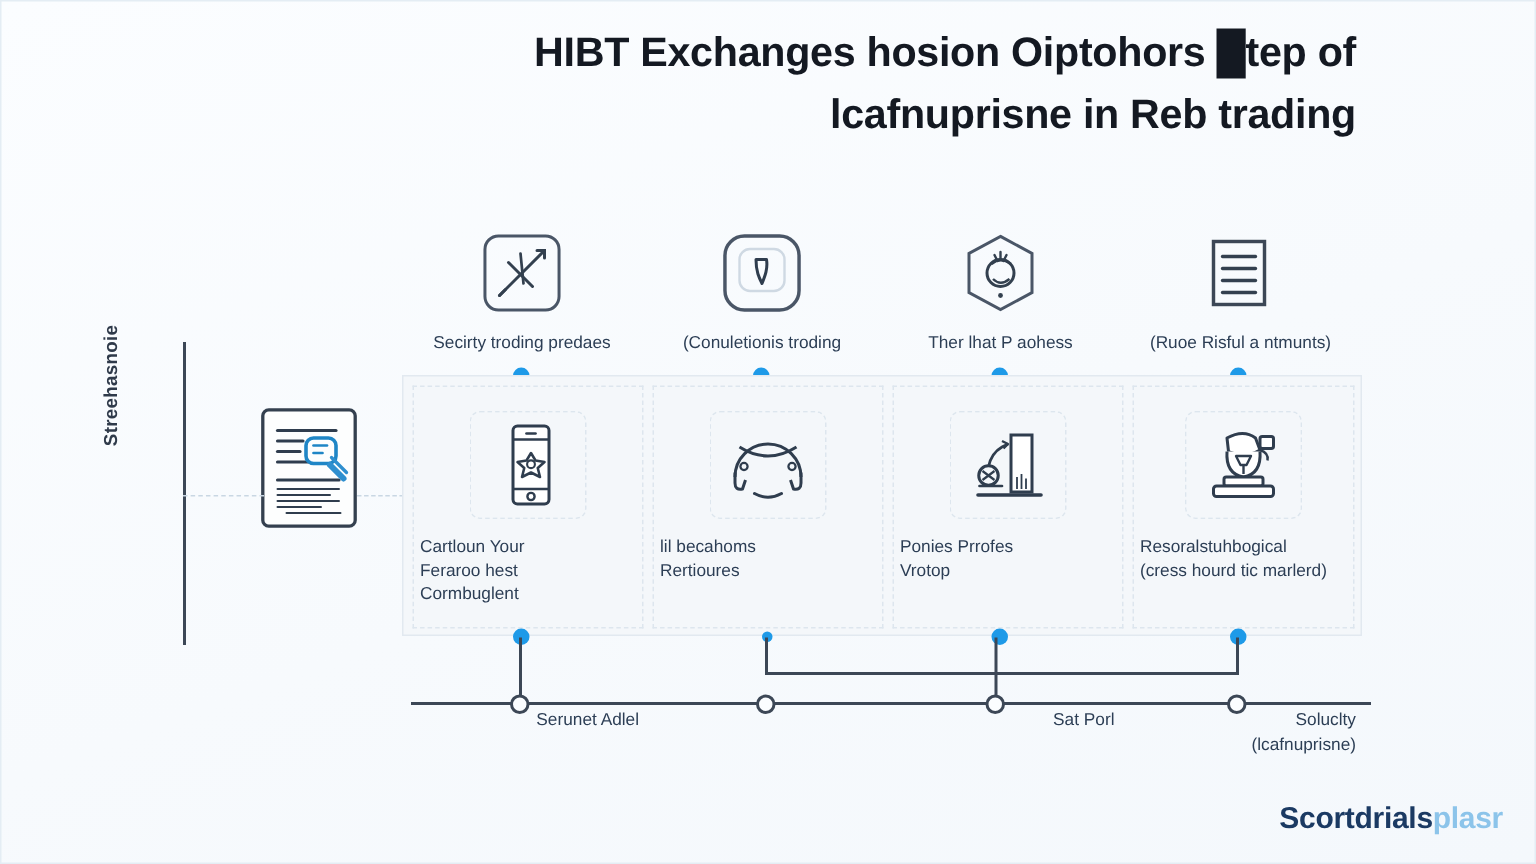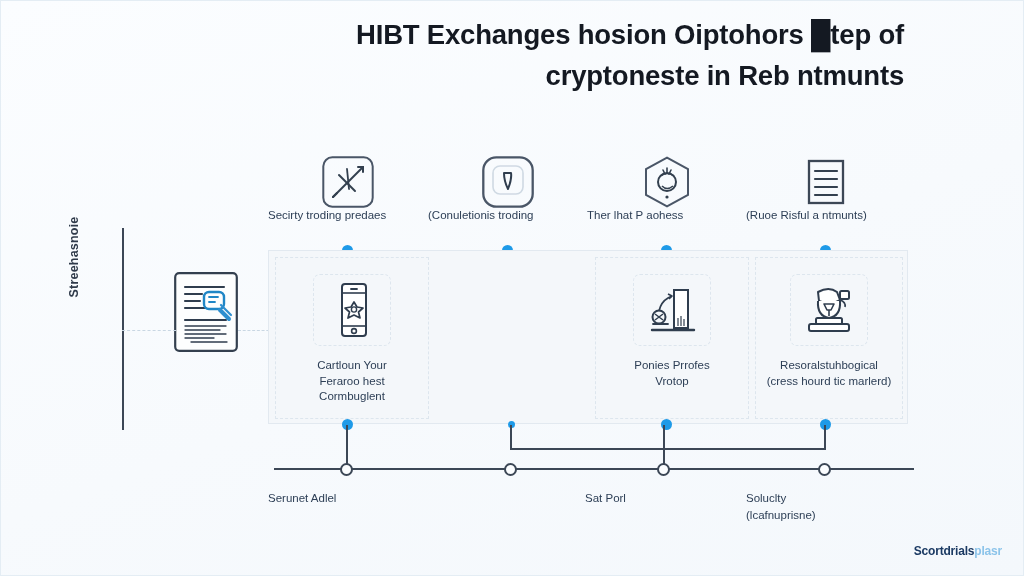--- a/index.html
+++ b/index.html
@@ -97,22 +97,22 @@
   .top-icon {
     position: absolute;
     top: 156px;
     width: 52px;
     height: 52px;
   }
 
   
   .top-label {
     position: absolute;
-    top: 208px;
-    text-align: left;
+    top: 222px;
+    text-align: center;
     color: #2c3e55;
     font-size: 11.5px;
     line-height: 15px;
     white-space: nowrap;
   }
 
   
   #top-rail {
     position: absolute;
     left: 268px;
@@ -159,21 +159,21 @@
     border-radius: 7px;
     display: flex;
     align-items: center;
     justify-content: center;
   }
   .cell-label {
     position: absolute;
     left: 0;
     right: 0;
     top: 100px;
-    text-align: center;
+    text-align: left;
     color: #2c3e55;
     font-size: 11.5px;
     line-height: 15.5px;
     padding: 0 4px;
   }
 
   
   .drop-line {
     position: absolute;
     width: 2px;
@@ -197,52 +197,52 @@
     width: 13px;
     height: 13px;
     border-radius: 50%;
     background: #fbfdff;
     border: 2px solid #3c4756;
   }
 
   
   .bottom-label {
     position: absolute;
-    top: 490px;
-    text-align: left;
+    top: 472px;
+    text-align: right;
     color: #2c3e55;
     font-size: 11.5px;
     line-height: 17px;
     white-space: nowrap;
   }
 
   
   #watermark {
     position: absolute;
     right: 22px;
     bottom: 18px;
-    font-size: 12px;
+    font-size: 20px;
     font-weight: bold;
     letter-spacing: -0.2px;
   }
   #wm-a { color: #1b3a63; }
   #wm-b { color: #8cc4ea; }
 
   svg { display: block; overflow: visible; }
 </style>
 </head>
 <body>
 
 <div id="stage">
 
   <div id="frame"></div>
 
   <div id="title-block">
     <div class="title-line">HIBT Exchanges hosion Oiptohors █tep of</div>
-    <div class="title-line">cryptoneste in Reb ntmunts</div>
+    <div class="title-line">lcafnuprisne in Reb trading</div>
   </div>
 
   <div id="left-axis-line"></div>
   <div id="left-axis-label">Streehasnoie</div>
 
   <div id="doc-icon">
     <svg width="64" height="80" viewBox="0 0 64 80">
       <rect x="1.2" y="1.2" width="61.6" height="77.6" rx="4" fill="#fdfefe" stroke="#34404f" stroke-width="2.2"></rect>
       <g stroke="#2f3d4e" stroke-width="2.1" stroke-linecap="round">
         <line x1="11" y1="15" x2="50" y2="15"></line>
@@ -332,20 +332,34 @@
           <line x1="10" y1="44" x2="34" y2="44" stroke="#2f3d4e" stroke-width="1.6"></line>
           <line x1="19" y1="7" x2="25" y2="7" stroke="#2f3d4e" stroke-width="1.8" stroke-linecap="round"></line>
           <circle cx="22" cy="49" r="2.4" fill="none" stroke="#2f3d4e" stroke-width="1.6"></circle>
           <path d="M22 20 L25 25 L31 26 L26.5 30 L28 36 L22 33 L16 36 L17.5 30 L13 26 L19 25 Z" fill="none" stroke="#2f3d4e" stroke-width="1.7" stroke-linejoin="round"></path>
           <circle cx="22" cy="27.5" r="2.6" fill="none" stroke="#2f3d4e" stroke-width="1.4"></circle>
         </svg>
       </div>
       <div class="cell-label">Cartloun Your<br>Feraroo hest<br>Cormbuglent</div>
     </div>
 
+    <div class="cell" style="left:166px;width:154px">
+      <div class="cell-iconbox">
+        <svg width="58" height="52" viewBox="0 0 58 52">
+          <path d="M7 34 A22 22 0 0 1 51 34" fill="none" stroke="#2f3d4e" stroke-width="2"></path>
+          <path d="M10 14 Q29 26 48 14" fill="none" stroke="#2f3d4e" stroke-width="2"></path>
+          <path d="M7 31 L7 38 Q7 43 12 42 L14 36" fill="none" stroke="#2f3d4e" stroke-width="2" stroke-linejoin="round"></path>
+          <path d="M51 31 L51 38 Q51 43 46 42 L44 36" fill="none" stroke="#2f3d4e" stroke-width="2" stroke-linejoin="round"></path>
+          <circle cx="13" cy="27" r="2.4" fill="none" stroke="#2f3d4e" stroke-width="1.5"></circle>
+          <circle cx="45" cy="27" r="2.4" fill="none" stroke="#2f3d4e" stroke-width="1.5"></circle>
+          <path d="M20 45 Q29 50 38 45" fill="none" stroke="#2f3d4e" stroke-width="2" stroke-linecap="round"></path>
+        </svg>
+      </div>
+      <div class="cell-label">lil becahoms<br>Rertioures</div>
+    </div>
 
     <div class="cell" style="left:326px;width:154px">
       <div class="cell-iconbox">
         <svg width="56" height="52" viewBox="0 0 56 52">
           <path d="M30 6 L44 6 L44 44 L30 44 Z" fill="#fff" stroke="#2f3d4e" stroke-width="2"></path>
           <line x1="34" y1="34" x2="34" y2="42" stroke="#2f3d4e" stroke-width="1.2"></line>
           <line x1="37" y1="32" x2="37" y2="42" stroke="#2f3d4e" stroke-width="1.2"></line>
           <line x1="40" y1="35" x2="40" y2="42" stroke="#2f3d4e" stroke-width="1.2"></line>
           <line x1="8" y1="46" x2="50" y2="46" stroke="#2f3d4e" stroke-width="2.4" stroke-linecap="round"></line>
           <circle cx="15" cy="33" r="6.5" fill="none" stroke="#2f3d4e" stroke-width="2"></circle>

